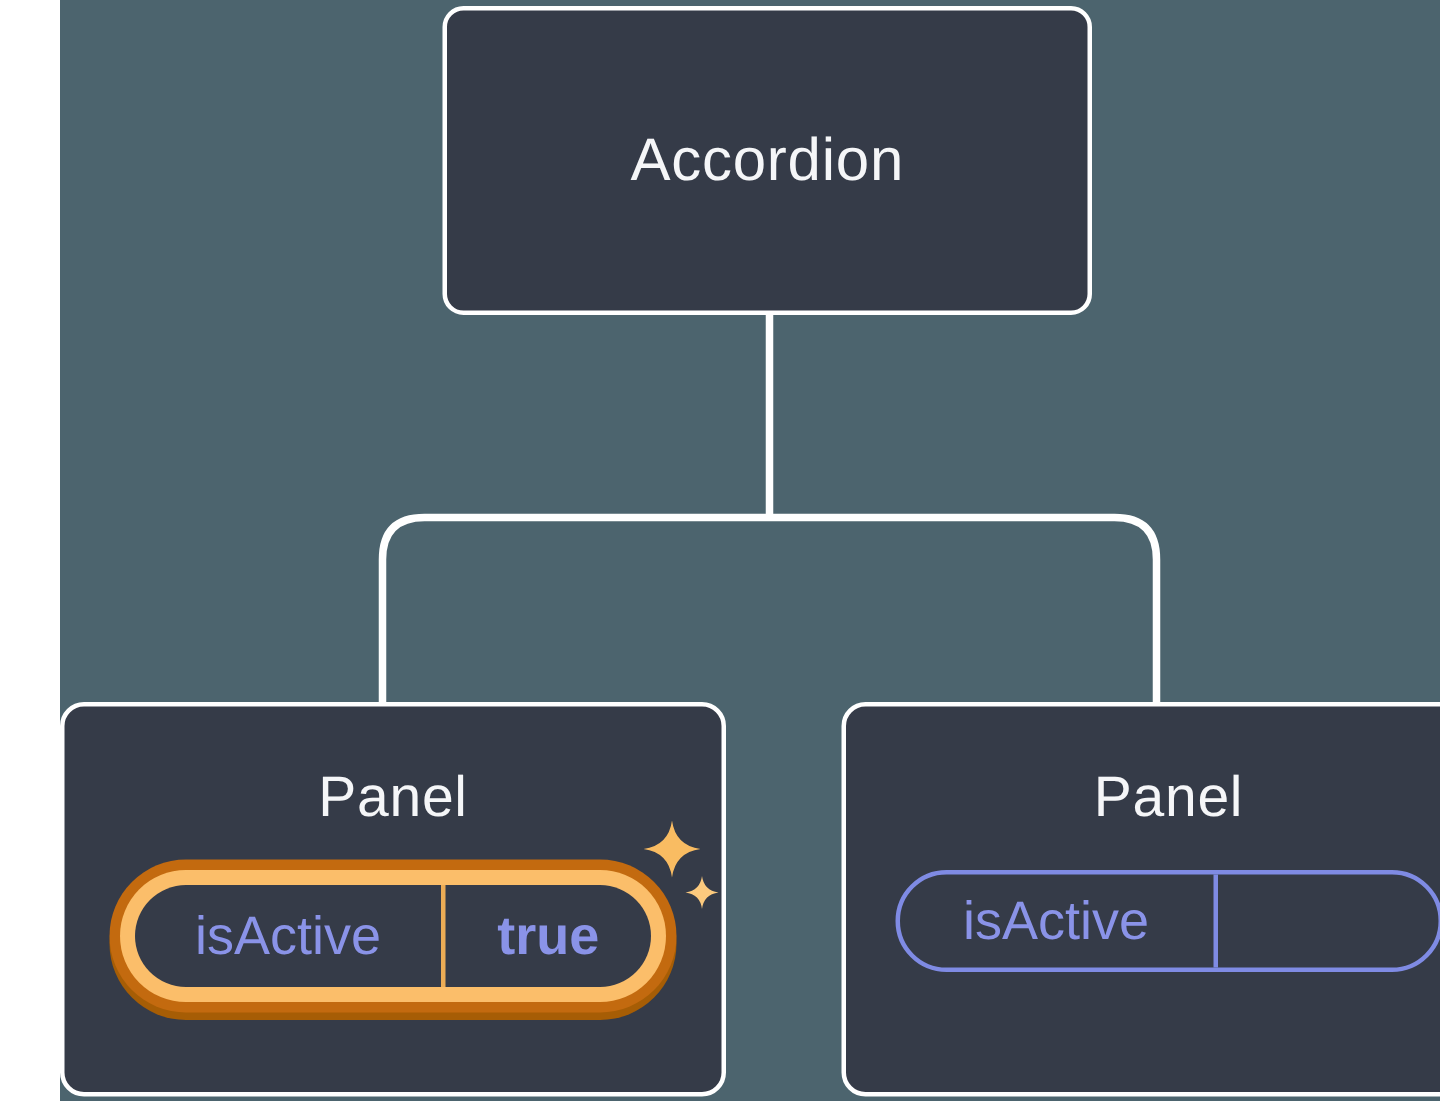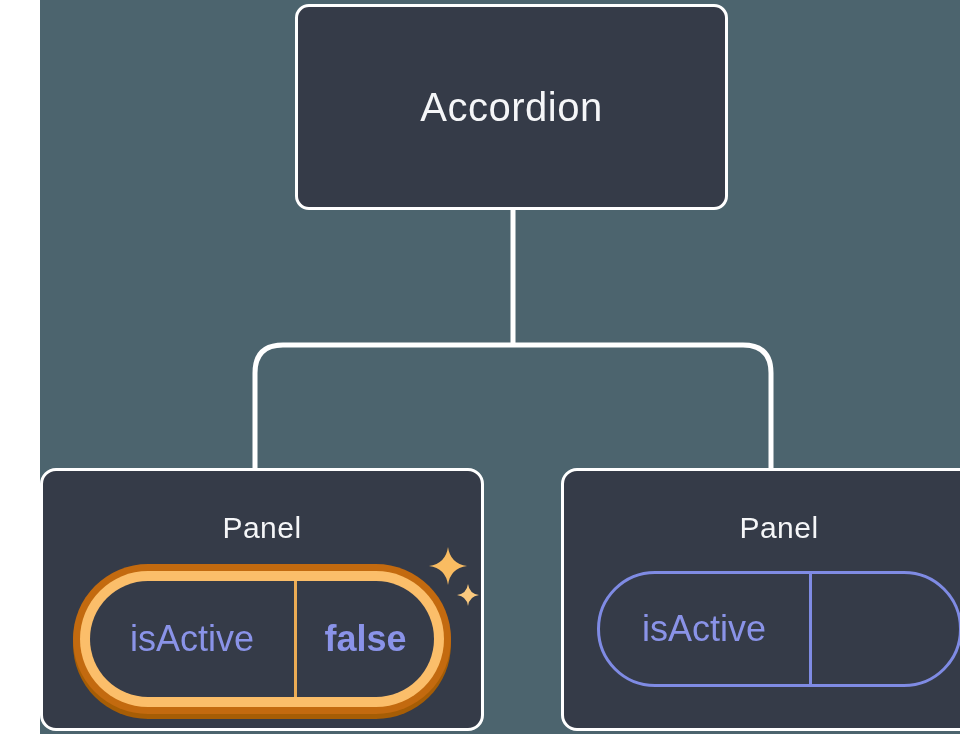--- a/index.html
+++ b/index.html
@@ -34,39 +34,39 @@
   }
   .node-panel {
     top: 468px; height: 263px;
     border-radius: 16px;
     display: flex; flex-direction: column; align-items: center;
   }
   .node-panel-left  { left: 0px;   width: 444px; }
   .node-panel-right { left: 521px; width: 436px; }
   .panel-title {
     margin-top: 40px;
-    color: #F5F6F8; font-size: 30px; font-weight: 500; letter-spacing: 0.5px;
+    color: #F5F6F8; font-size: 38px; font-weight: 500; letter-spacing: 0.5px;
     line-height: 1.15;
   }
   
   .pill-ring-outer {
     margin-top: 18px;
     border-radius: 999px;
     background: #C36A0F;
     padding: 7px;
     box-shadow: 0 5px 0 0 #A65D05;
   }
   .pill-ring-gold {
     border-radius: 999px;
     background: #FBBE6A;
     padding: 10px;
   }
   .pill {
     box-sizing: border-box;
-    height: 116px;
+    height: 68px;
     border-radius: 999px;
     background: #353B48;
     display: flex; align-items: stretch;
   }
   .pill-active { width: 344px; }
   .pill-cell {
     display: flex; align-items: center; justify-content: center;
     color: #8A93E8; font-size: 36px;
   }
   .pill-active .cell-name  { width: 204px; }
@@ -102,21 +102,21 @@
   </div>
 
   <div class="node node-panel node-panel-left">
     <div class="panel-title">Panel</div>
 
     <div class="pill-ring-outer">
       <div class="pill-ring-gold">
         <div class="pill pill-active">
           <div class="pill-cell cell-name">isActive</div>
           <div class="pill-divider"></div>
-          <div class="pill-cell cell-value">false</div>
+          <div class="pill-cell cell-value">true</div>
         </div>
       </div>
     </div>
 
     <svg class="sparkles" width="56" height="64" viewBox="0 0 56 64">
       <path d="M21 2 Q23.3 18.7 40 21 Q23.3 23.3 21 40 Q18.7 23.3 2 21 Q18.7 18.7 21 2 Z" fill="#F9BC62"></path>
       <path d="M41 39 Q42.3 48.7 52 50 Q42.3 51.3 41 61 Q39.7 51.3 30 50 Q39.7 48.7 41 39 Z" fill="#FCCA7E"></path>
     </svg>
   </div>
 

